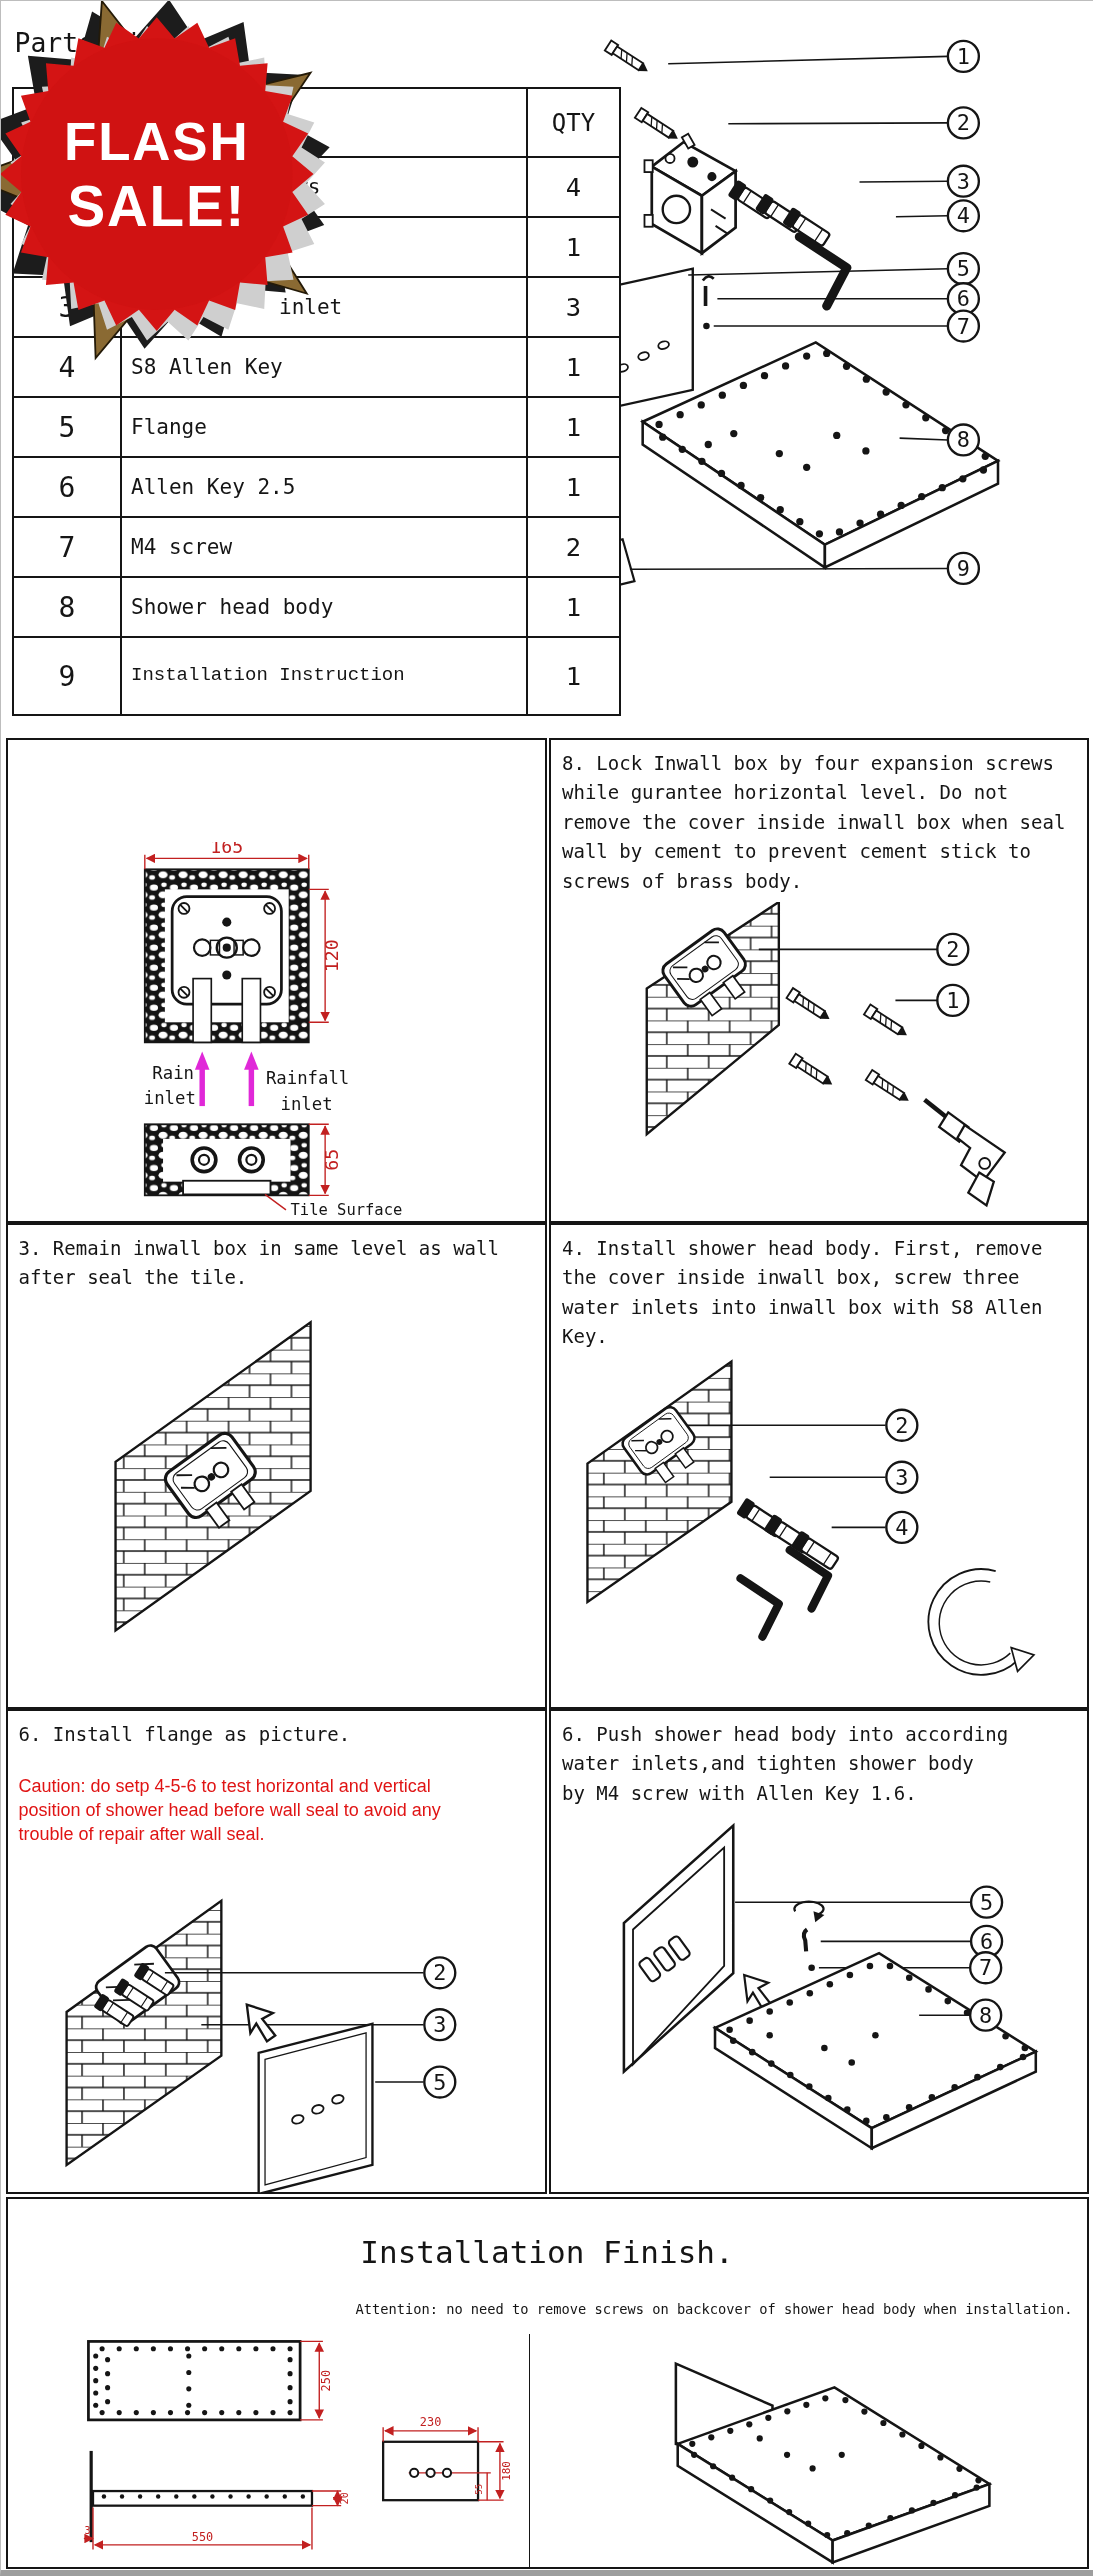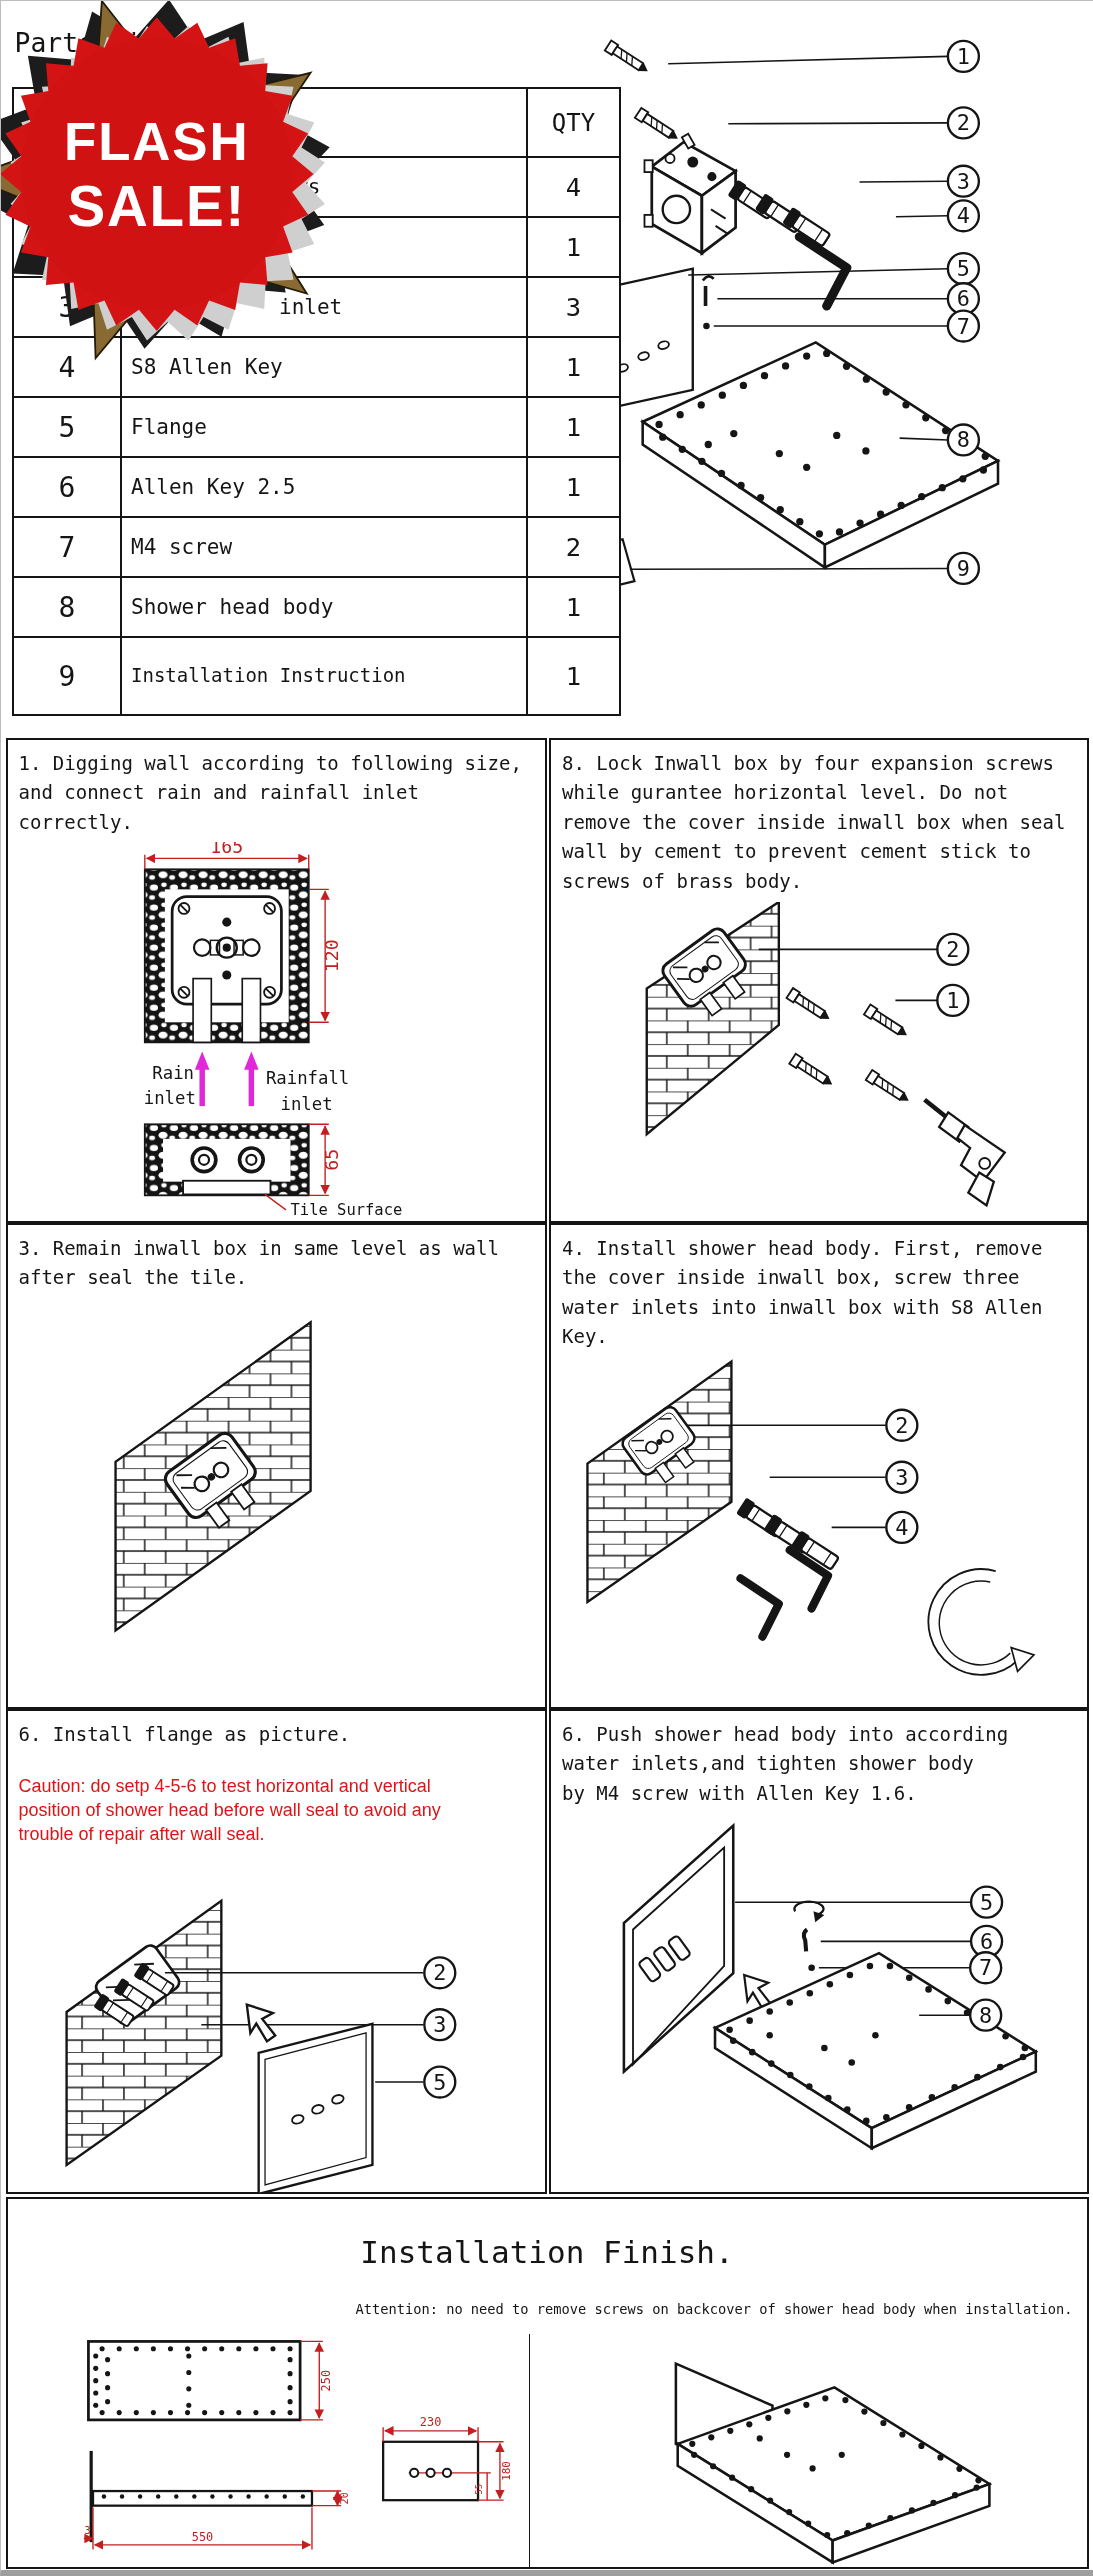--- a/index.html
+++ b/index.html
@@ -13,21 +13,21 @@
   .parts td{border:2.7px solid #151515;padding:8px 9px;vertical-align:middle;}
   .parts .c1{width:88px;text-align:center;font-size:28px;}
   .parts .c2{width:222px;font-size:21px;}
   .parts .c3{width:73px;text-align:center;font-size:25.5px;}
   .parts tr{height:60px;}
   .parts tr:first-child{height:69px;}
   .parts tr:last-child{height:78px;}
   .parts tr:first-child .c3{font-size:24px;}
   .parts tr:nth-child(2) .c2{padding-left:173px;}
   .parts tr:nth-child(4) .c2{padding-left:157px;}
-  .parts tr:last-child .c2{font-size:19px;line-height:1.25;}
+  .parts tr:last-child .c2{font-size:19px;line-height:1.25;font-family:Liberation Mono, monospace;}
 
   
   .badge{position:absolute;left:0;top:0;z-index:5;}
   .badge text{font-family:"Liberation Sans",sans-serif;font-weight:bold;fill:#fff;text-anchor:middle;}
 
   
   .stepbox{position:absolute;box-sizing:border-box;border:2.7px solid #151515;background:#fff;}
   .step-text{font-size:19px;line-height:1.55;white-space:pre-line;padding:9px 3.6px 0 11px;}
   .caution{font-family:"Liberation Sans",sans-serif;color:#e01414;font-size:18px;line-height:1.32;
            white-space:pre-line;padding:1.8px 3.6px 0 11px;margin-top:24px;}
@@ -307,23 +307,20 @@
         <circle r="17"></circle>
         <text>8</text>
       </g>
     <g class="co" transform="translate(502,616)">
         <circle r="17"></circle>
         <text>9</text>
       </g>
   </svg>
 
   <div class="stepbox" style="left:5.5px;top:738px;width:541px;height:485px">
-    <div class="step-text">1. Digging wall according to following size,
-and connect rain and rainfall inlet
-correctly.</div>
     <svg class="dsvg" style="top:102px" width="535" height="377" viewBox="0 0 587 414">
 
       <rect x="150" y="30" width="180" height="190" fill="url(#stones)" stroke="#151515" stroke-width="2"></rect>
       <rect x="172" y="52" width="136" height="146" fill="#fff"></rect>
       <rect x="180" y="60" width="120" height="118" rx="16" fill="#fff" stroke="#151515" stroke-width="3"></rect>
       <g stroke="#151515" stroke-width="2" fill="none">
         <circle cx="193" cy="73" r="6"></circle>
           <path d="M189,69 l8,8"></path>
         <circle cx="287" cy="73" r="6"></circle>
           <path d="M283,69 l8,8"></path>

